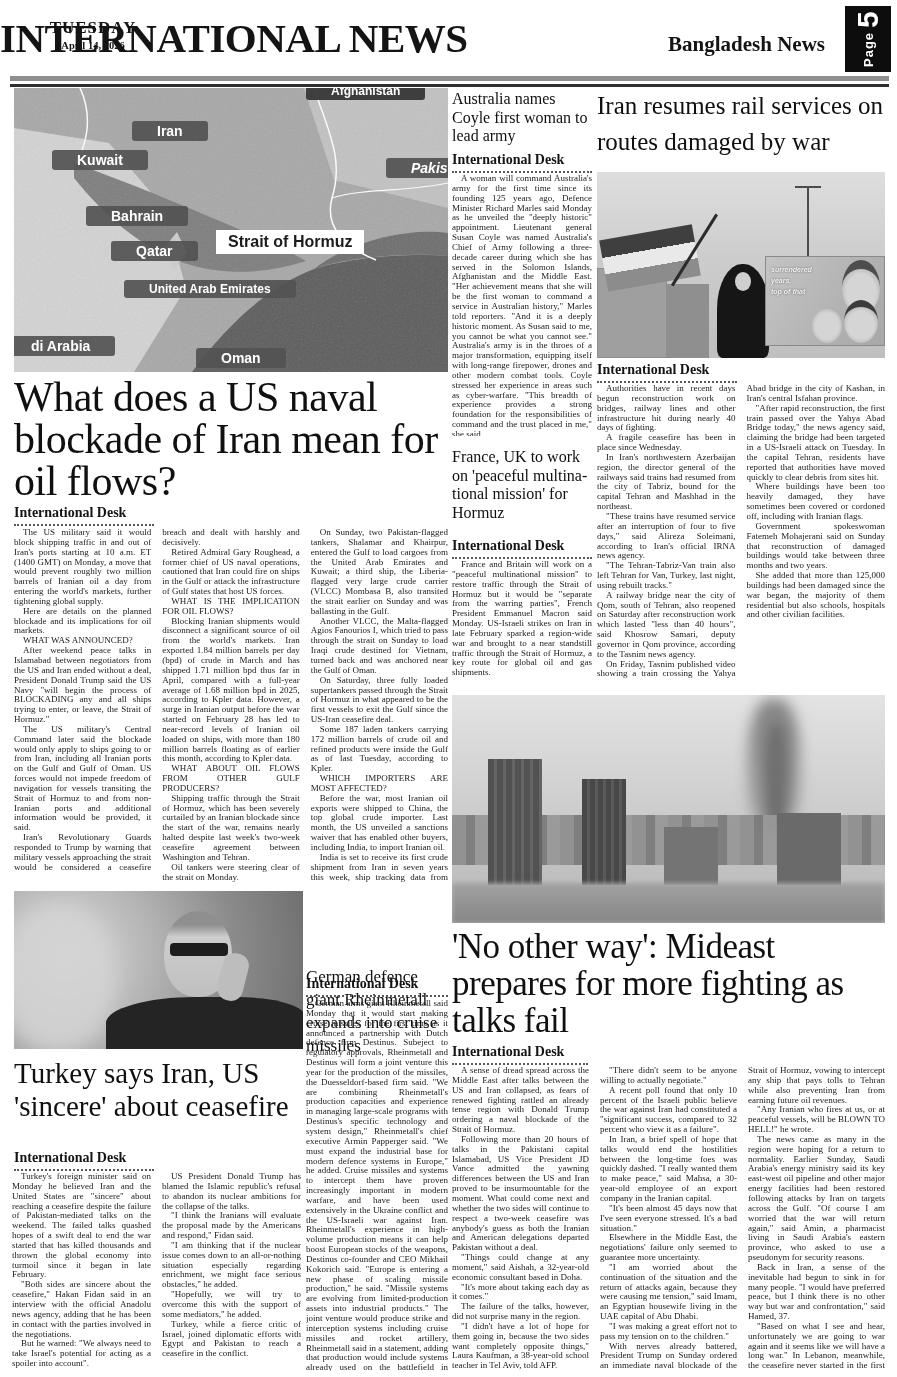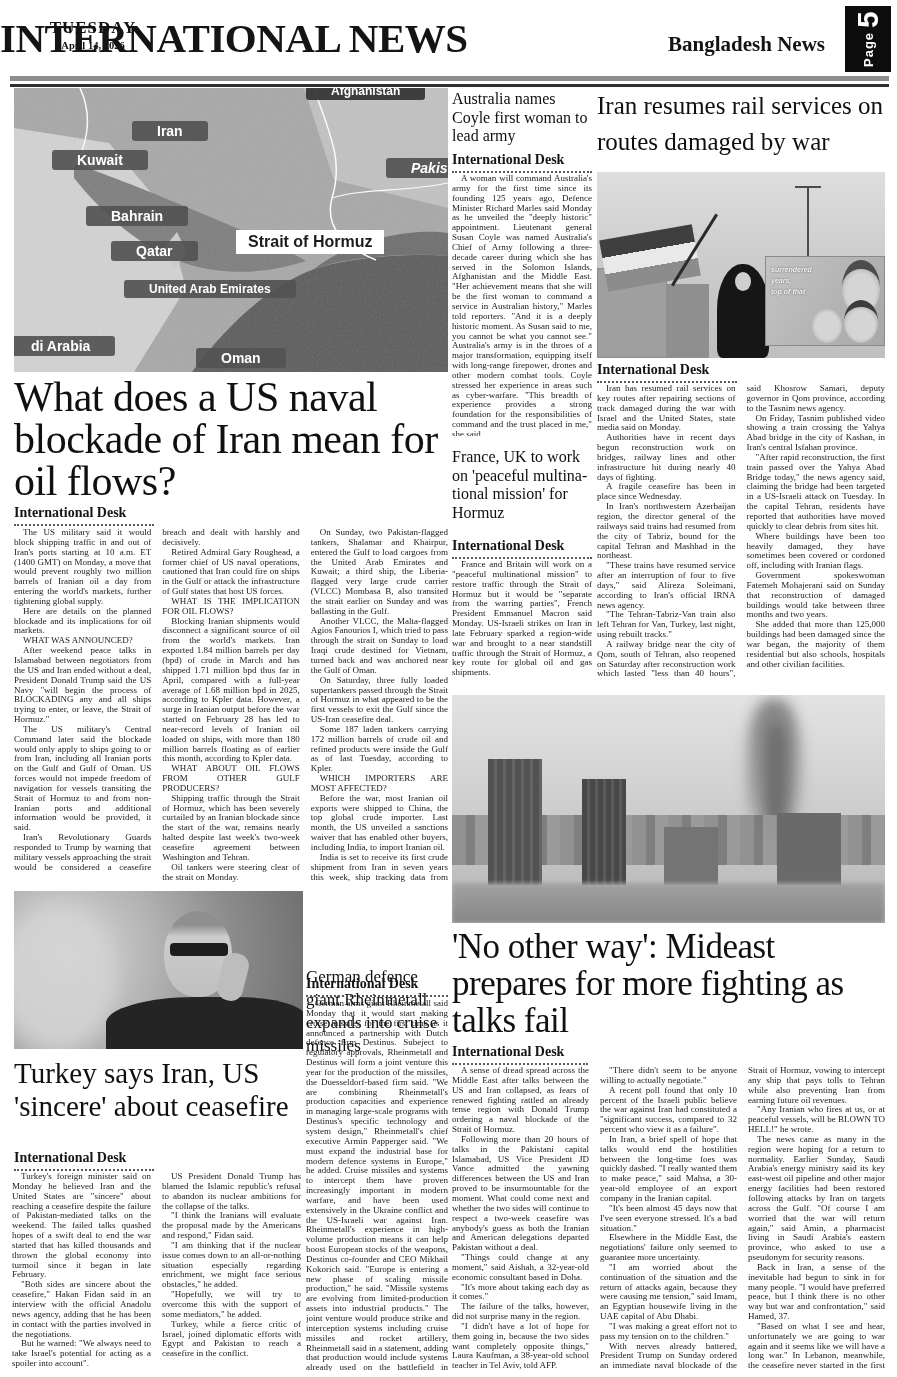--- a/index.html
+++ b/index.html
@@ -45,21 +45,21 @@
   .chip-dark{background:rgba(55,55,55,0.95);}
   .chip-big{font-size:14px;}
   .callout{position:absolute;background:#fff;color:#1c1c1c;font-family:"Liberation Sans",sans-serif;
            font-weight:bold;font-size:16px;padding:3px 12px;white-space:nowrap;}
   .c-afgh{left:292px;top:-6px;}
   .c-iran{left:118px;top:33px;}
   .c-kuwait{left:38px;top:62px;}
   .c-pak{left:372px;top:70px;font-style:italic;}
   .c-bahrain{left:72px;top:118px;}
   .c-qatar{left:97px;top:153px;}
-  .c-strait{left:202px;top:142px;margin-left:20px;}
+  .c-strait{left:202px;top:142px;}
   .c-uae{left:110px;top:192px;}
   .c-saudi{left:-8px;top:248px;font-size:14px;}
   .c-oman{left:182px;top:260px;}
   
   .photo{overflow:hidden;}
   .photo-iran{left:597px;top:172px;width:288px;height:186px;
               background:linear-gradient(#dedede 0%,#cdcdcd 45%,#bfbfbf 100%);}
   .i-bldg1{position:absolute;left:0;top:96px;width:70px;height:90px;background:#9f9f9f;
            box-shadow:inset 0 0 0 1px #8d8d8d;}
   .i-bldg2{position:absolute;left:70px;top:112px;width:42px;height:74px;background:#8f8f8f;}
@@ -232,21 +232,20 @@
         <div>years,</div>
         <div>top of that</div>
       </div>
       <div class="i-bface i-bf1"></div>
       <div class="i-bface i-bf2"></div>
       <div class="i-bface i-bf3"></div>
     </div>
   </div>
   <div class="abs byline ir-by">International Desk</div>
   <div class="abs body cols2 ir-body">
-      <p>Iran has resumed rail services on key routes after repairing sections of track damaged during the war with Israel and the United States, state media said on Monday.</p>
       <p>Authorities have in recent days begun reconstruction work on bridges, railway lines and other infrastructure hit during nearly 40 days of fighting.</p>
       <p>A fragile ceasefire has been in place since Wednesday.</p>
       <p>In Iran's northwestern Azerbaijan region, the director general of the railways said trains had resumed from the city of Tabriz, bound for the capital Tehran and Mashhad in the northeast.</p>
       <p>"These trains have resumed service after an interruption of four to five days," said Alireza Soleimani, according to Iran's official IRNA news agency.</p>
       <p>"The Tehran-Tabriz-Van train also left Tehran for Van, Turkey, last night, using rebuilt tracks."</p>
       <p>A railway bridge near the city of Qom, south of Tehran, also reopened on Saturday after reconstruction work which lasted "less than 40 hours", said Khosrow Samari, deputy governor in Qom province, according to the Tasnim news agency.</p>
       <p>On Friday, Tasnim published video showing a train crossing the Yahya Abad bridge in the city of Kashan, in Iran's central Isfahan province.</p>
       <p>"After rapid reconstruction, the first train passed over the Yahya Abad Bridge today," the news agency said, claiming the bridge had been targeted in a US-Israeli attack on Tuesday. In the capital Tehran, residents have reported that authorities have moved quickly to clear debris from sites hit.</p>
       <p>Where buildings have been too heavily damaged, they have sometimes been covered or cordoned off, including with Iranian flags.</p>
       <p>Government spokeswoman Fatemeh Mohajerani said on Sunday that reconstruction of damaged buildings would take between three months and two years.</p>

